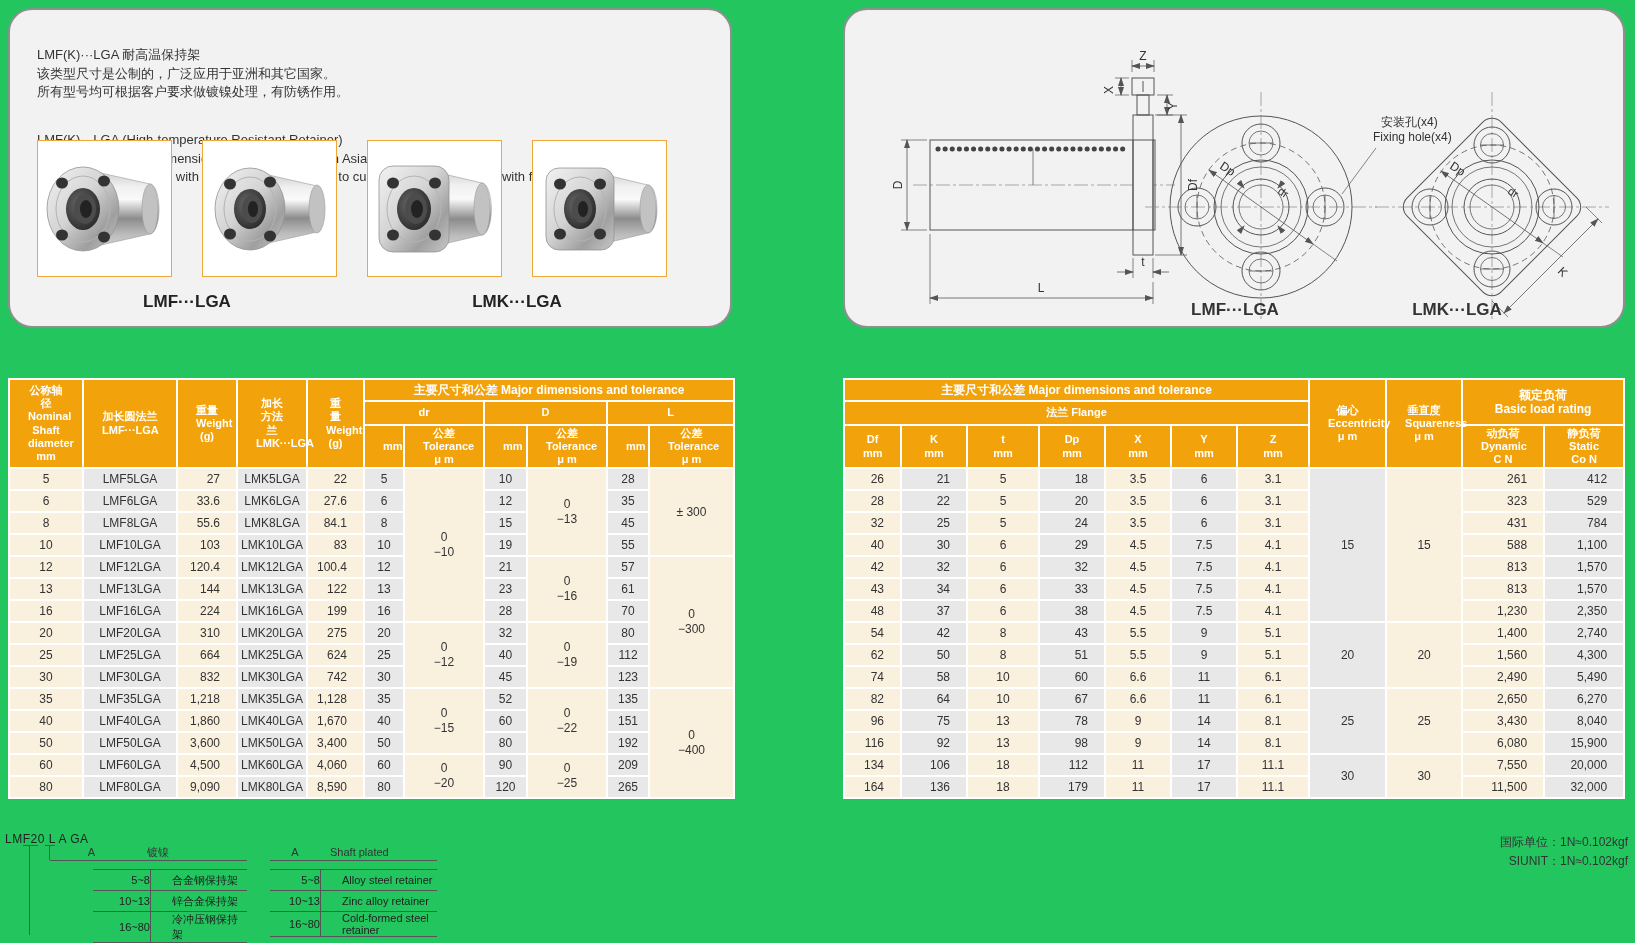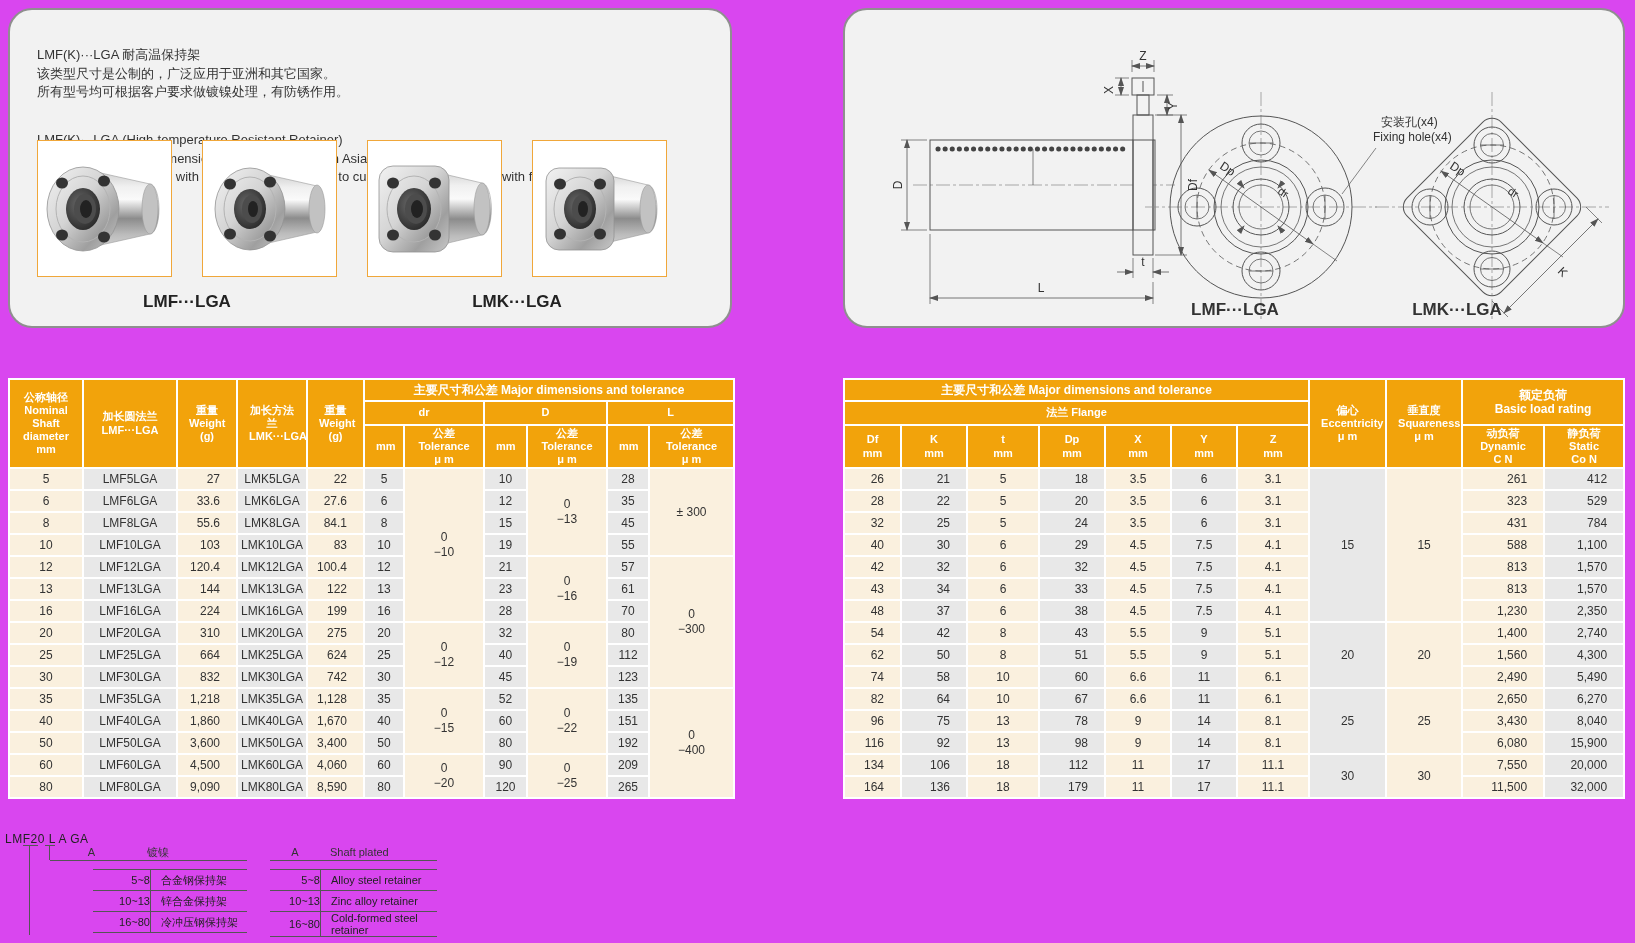--- a/index.html
+++ b/index.html
@@ -1,55 +1,55 @@
 <!DOCTYPE html>
 <html><head>
 <meta charset="utf-8">
 <style>
   html,body{margin:0;padding:0;background:#fff;}
-  #page{position:relative;width:1635px;height:943px;background:#d946ef;
+  #page{position:relative;width:1635px;height:943px;background:#22c55e;
         font-family:"Liberation Sans","DejaVu Sans",sans-serif;color:#333;overflow:hidden;}
   .panel{position:absolute;background:#f2f2f2;border:2px solid #8f8f8f;border-radius:24px;}
   #info-panel{left:8px;top:8px;width:720px;height:316px;}
   #drawing-panel{left:843px;top:8px;width:778px;height:316px;}
   .info-text{position:absolute;left:27px;top:18px;font-size:13px;line-height:1.42;white-space:pre-line;}
   .info-zh{margin-bottom:11px;}
   .thumbs{position:absolute;left:27px;top:130px;display:flex;gap:30px;}
   .thumb{width:133px;height:135px;background:#fff;border:1px solid #f0a73a;}
   .series-labels{position:absolute;left:27px;top:282px;display:flex;gap:30px;}
   .series-label{width:300px;text-align:center;font-size:17px;font-weight:bold;color:#222;}
   svg text{font-family:"Liberation Sans","DejaVu Sans",sans-serif;fill:#333;}
 
   .tbl-wrap{position:absolute;}
   table.datatable{border-collapse:separate;border-spacing:2px;table-layout:fixed;background:#fff;}
   #left-table{width:727px;}
   #right-table{width:782px;}
   .datatable th{background:#F2A30B;color:#fff;font-weight:bold;font-size:11px;
-                text-align:center;vertical-align:middle;white-space:pre-line;line-height:1.2;padding:0 11px;}
+                text-align:center;vertical-align:middle;white-space:pre-line;line-height:1.2;padding:0 18px;}
   .datatable th.grp{font-size:12px;}
   .datatable tr.h1 th{height:20px;}
   .datatable tr.h2 th{height:22px;}
   .datatable tr.h3 th{height:41px;}
   .datatable td{height:20px;font-size:12px;text-align:center;vertical-align:middle;
                 white-space:pre-line;line-height:1.25;padding:0;}
   .datatable td.cream{background:#FAF0DE;}
   .datatable td.gray{background:#E8E8E8;}
   .datatable td.ra{text-align:right;padding-right:16px;}
   .datatable td.tol{font-size:12px;}
 
   #model-code{position:absolute;left:5px;top:832px;font-size:12px;color:#222;letter-spacing:0.5px;}
   .cline{position:absolute;border-left:1px solid #555;width:0;}
   .uline{position:absolute;border-top:1px solid #555;height:0;}
   .arow{position:absolute;display:flex;font-size:11px;border-bottom:1px solid #555;height:16px;align-items:center;}
   .arow .ac{width:83px;text-align:center;}
   .arow .ad{flex:1;padding-left:14px;}
   table.mini{position:absolute;border-collapse:collapse;font-size:11px;color:#222;}
   table.mini td{height:20px;border-top:1px solid #555;border-bottom:1px solid #555;padding:0;}
   table.mini td.mc{text-align:right;border-right:1px solid #555;}
-  table.mini td.md{padding-left:10px;}
+  table.mini td.md{padding-left:21px;}
   #zh-mini{left:93px;top:869px;width:154px;}
   #zh-mini td.mc{width:57px;}
   #en-mini{left:270px;top:869px;width:167px;}
   #en-mini td.mc{width:50px;}
   #footnote{position:absolute;left:1330px;top:833px;width:298px;text-align:right;
             font-size:12px;line-height:1.55;white-space:pre-line;}
 </style>
 </head>
 <body>
 
@@ -800,14 +800,16 @@
       <td class="mc">10~13</td>
       <td class="md">Zinc alloy retainer</td>
         </tr>
     <tr>
       <td class="mc">16~80</td>
       <td class="md">Cold-formed steel retainer</td>
         </tr>
   </tbody>
     </table>
 
+  <div id="footnote"><span>国际单位：1N≈0.102kgf</span>
+<span>SIUNIT：1N≈0.102kgf</span></div>
 
 </div>
 
 </body></html>

